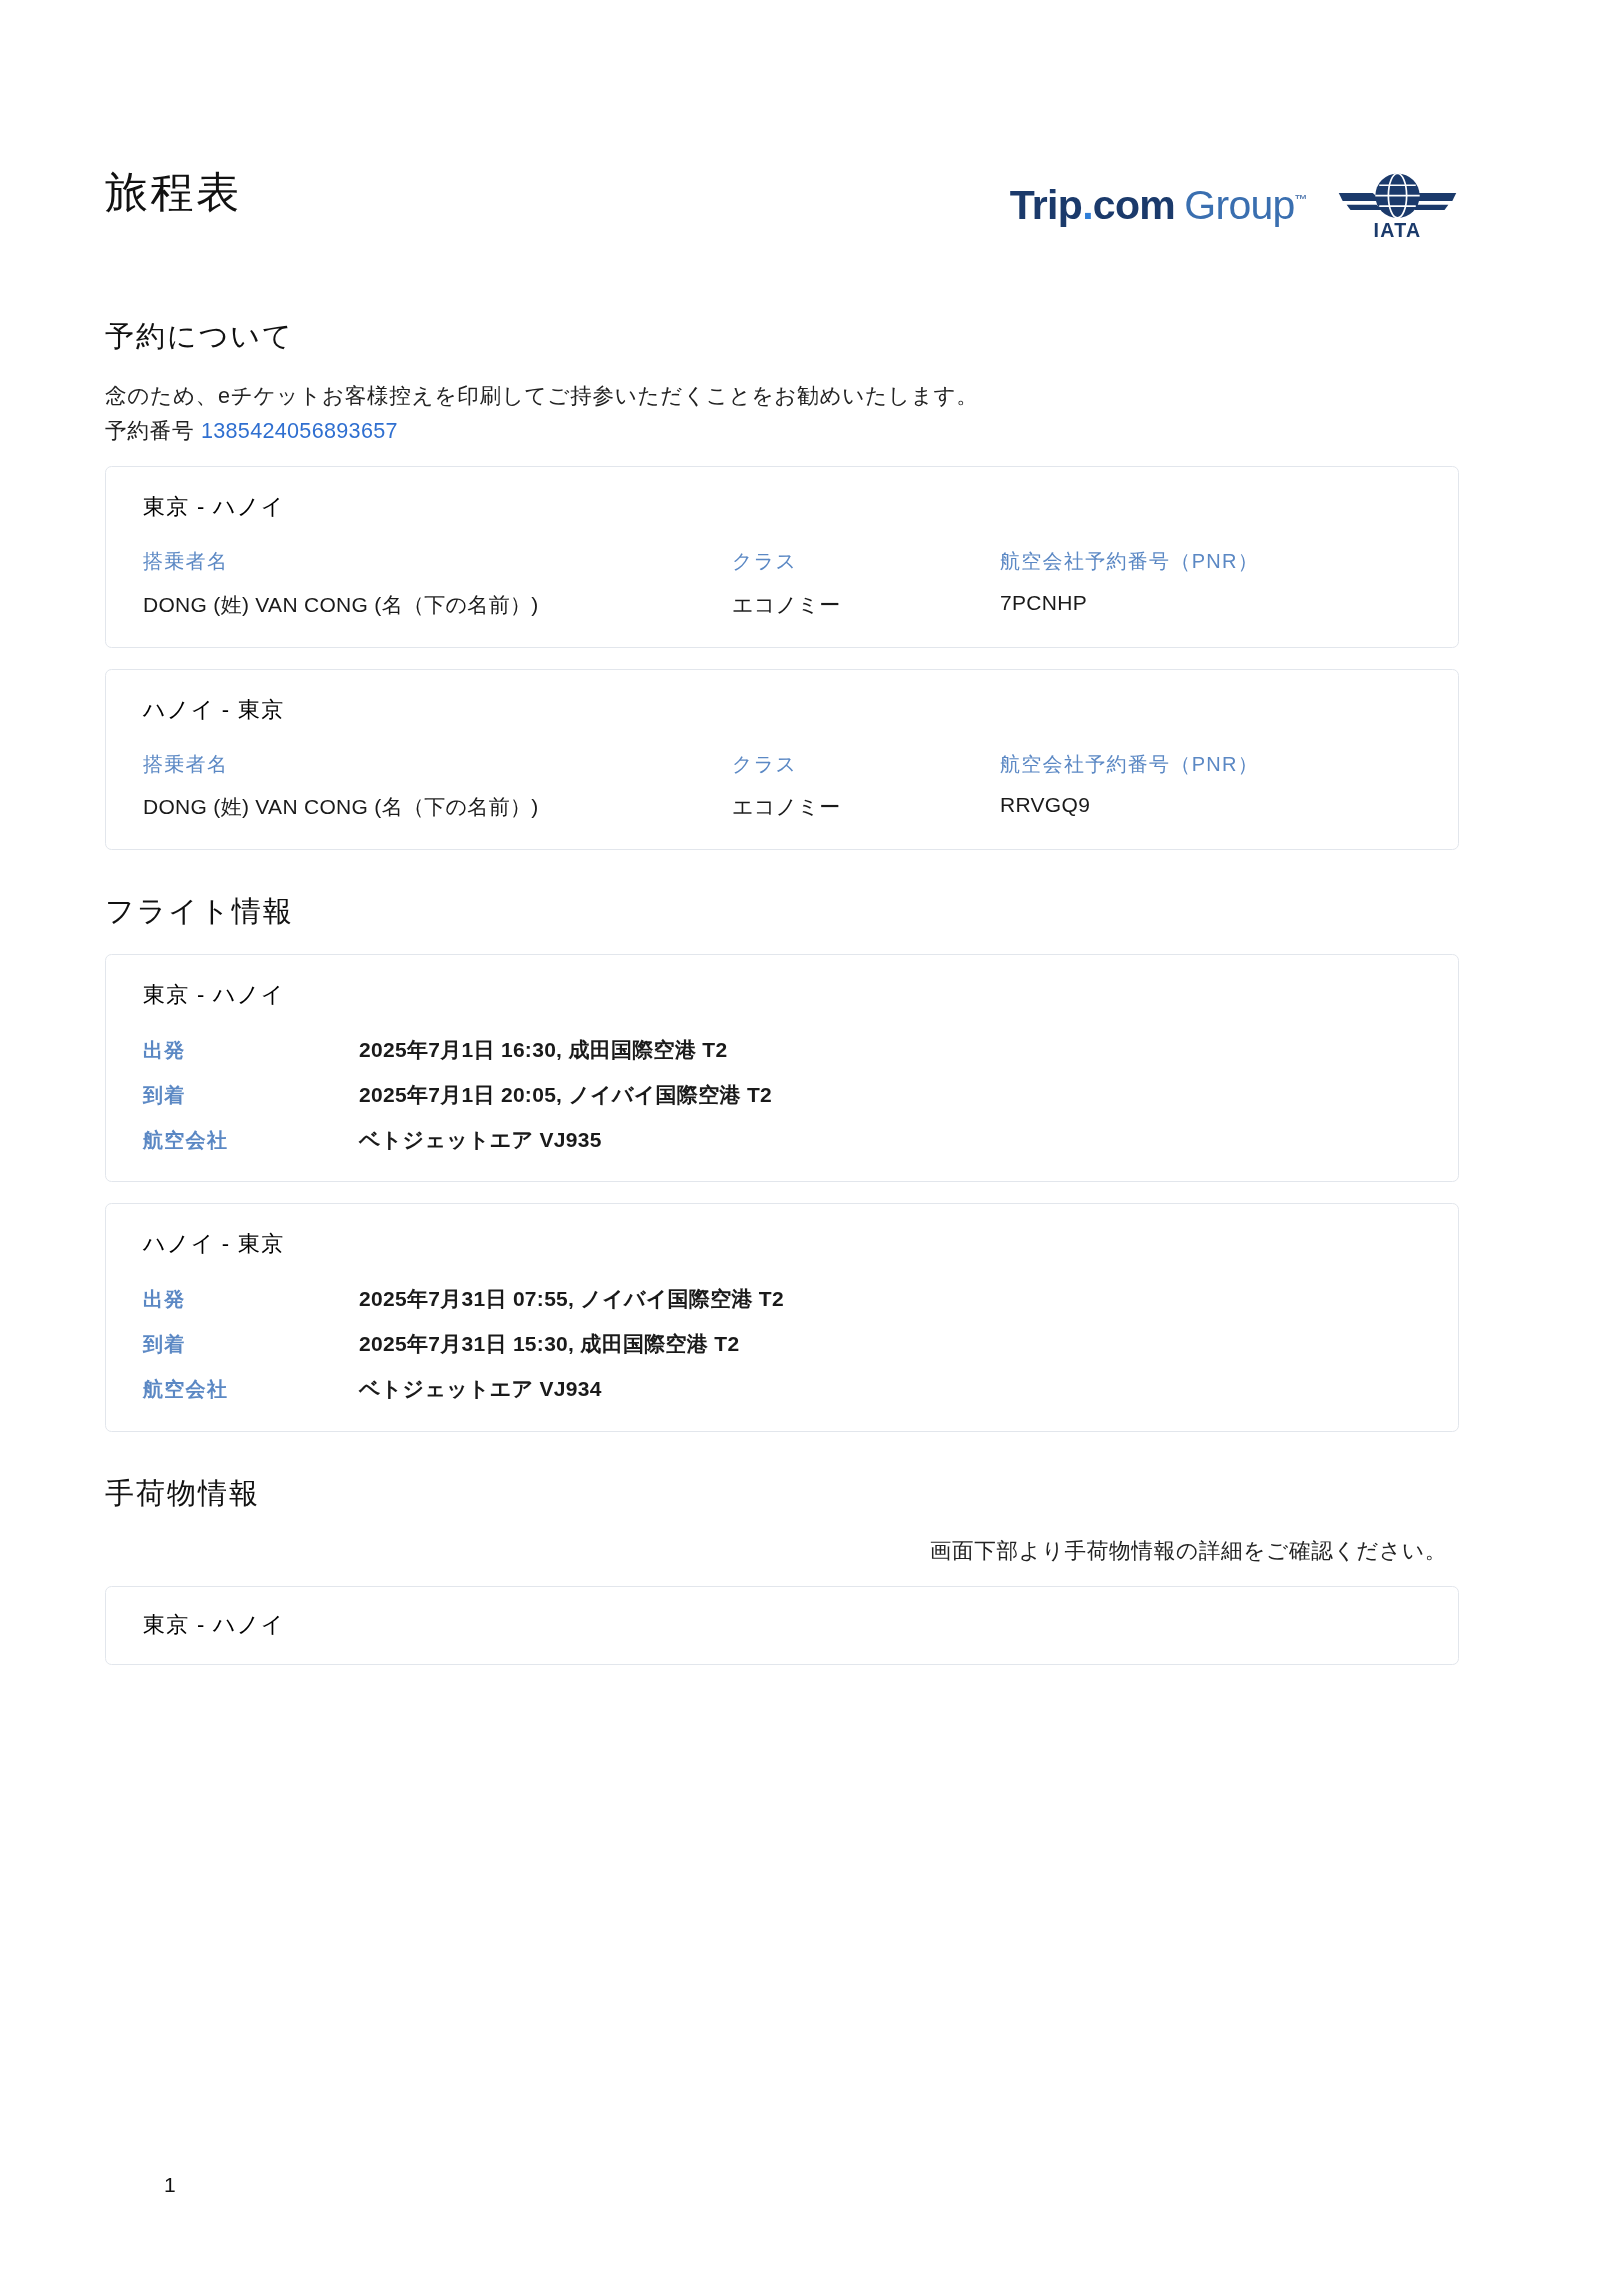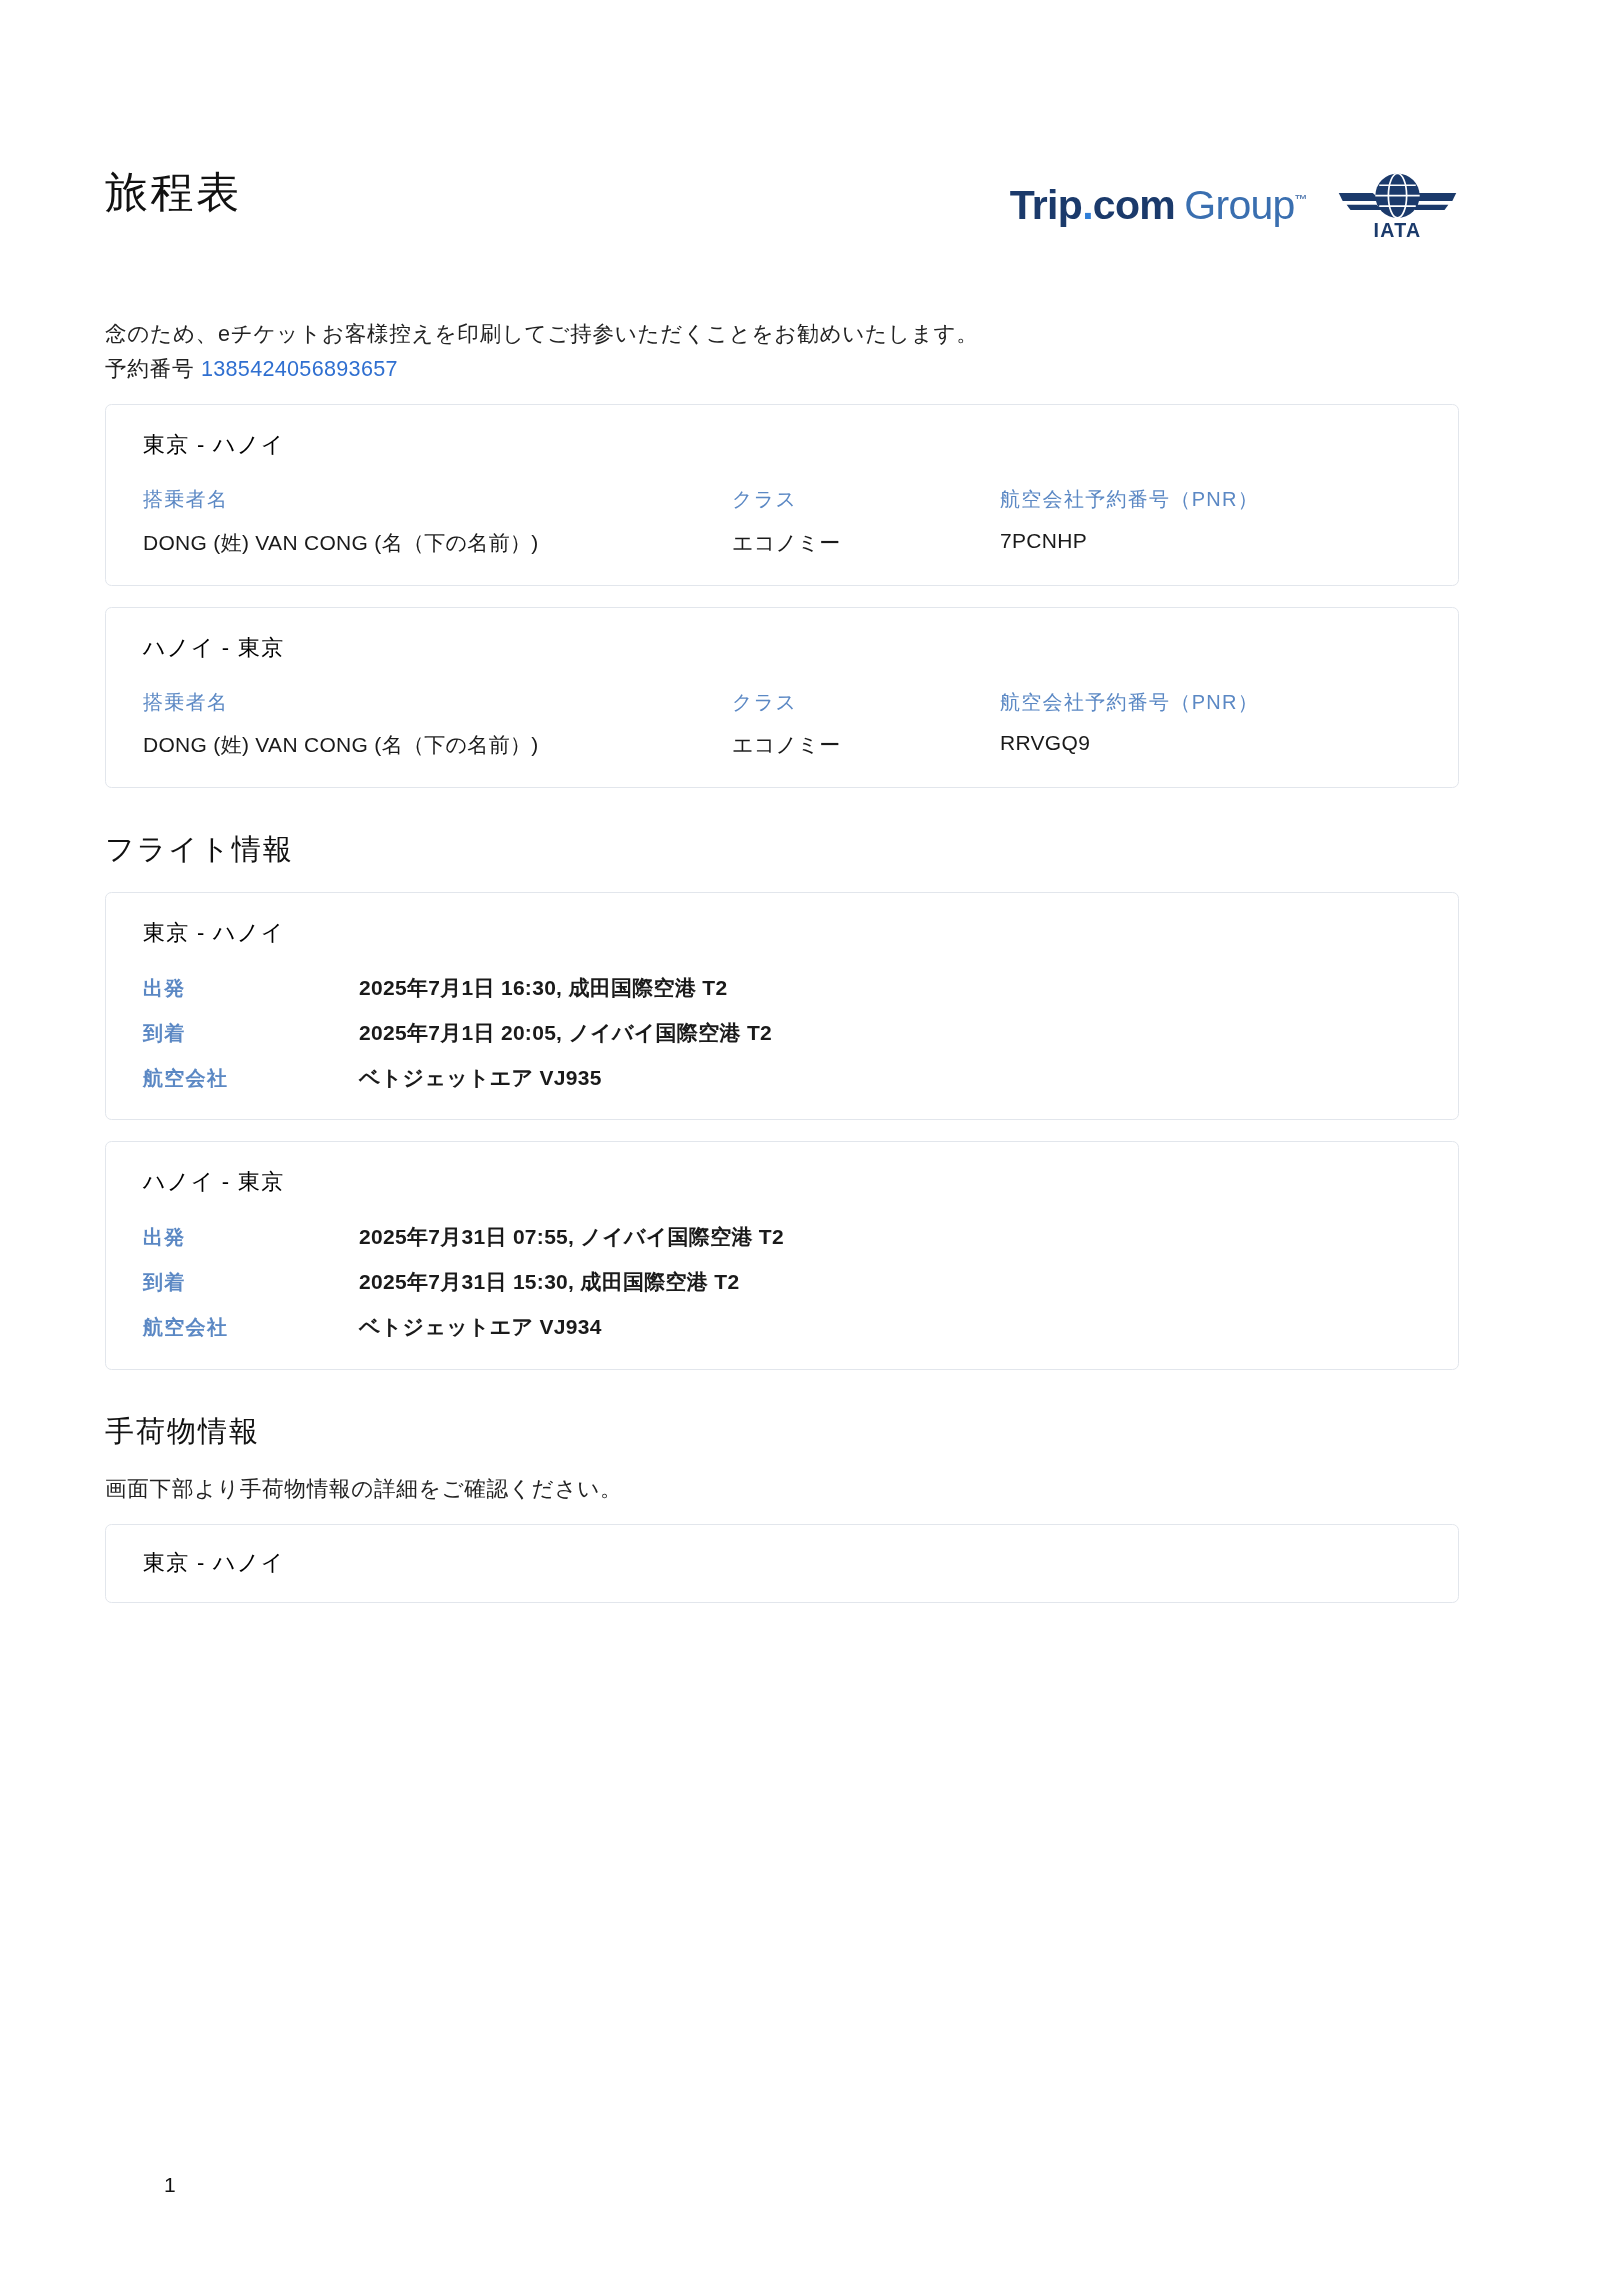--- a/index.html
+++ b/index.html
@@ -164,21 +164,22 @@
   
   .card.baggage-card {
     padding: 23.6px 37px 23.6px 37px;
   }
   .card.baggage-card .card-route { margin-bottom: 0; }
 
   .baggage-note {
     font-size: 21.6px;
     color: #222;
     letter-spacing: 0.7px;
-    margin: 0;
+    margin: 12px;
+    text-align: right;
   }
 
   
   .page-number {
     position: absolute;
     left: 164px;
     bottom: 98px;
     font-size: 21px;
     color: #111;
   }
@@ -210,20 +211,21 @@
             <line x1="66" y1="60" x2="122" y2="60"></line>
           </g>
 
           <text x="94" y="108" font-family="Liberation Sans, sans-serif" font-size="30" font-weight="bold" fill="#1b3a6b" text-anchor="middle" letter-spacing="2">IATA</text>
         </svg>
       </div>
     </div>
   </div>
 
   <div class="section">
+    <h2 class="section-title">予約について</h2>
     <p class="intro-text">念のため、eチケットお客様控えを印刷してご持参いただくことをお勧めいたします。</p>
     <p class="booking-line">
       <span>予約番号</span>
       <span class="booking-number">1385424056893657</span>
     </p>
 
     <div class="card">
       <div class="card-route">東京 - ハノイ</div>
       <div class="pax-grid">
         <div class="pax-head">搭乗者名</div>

